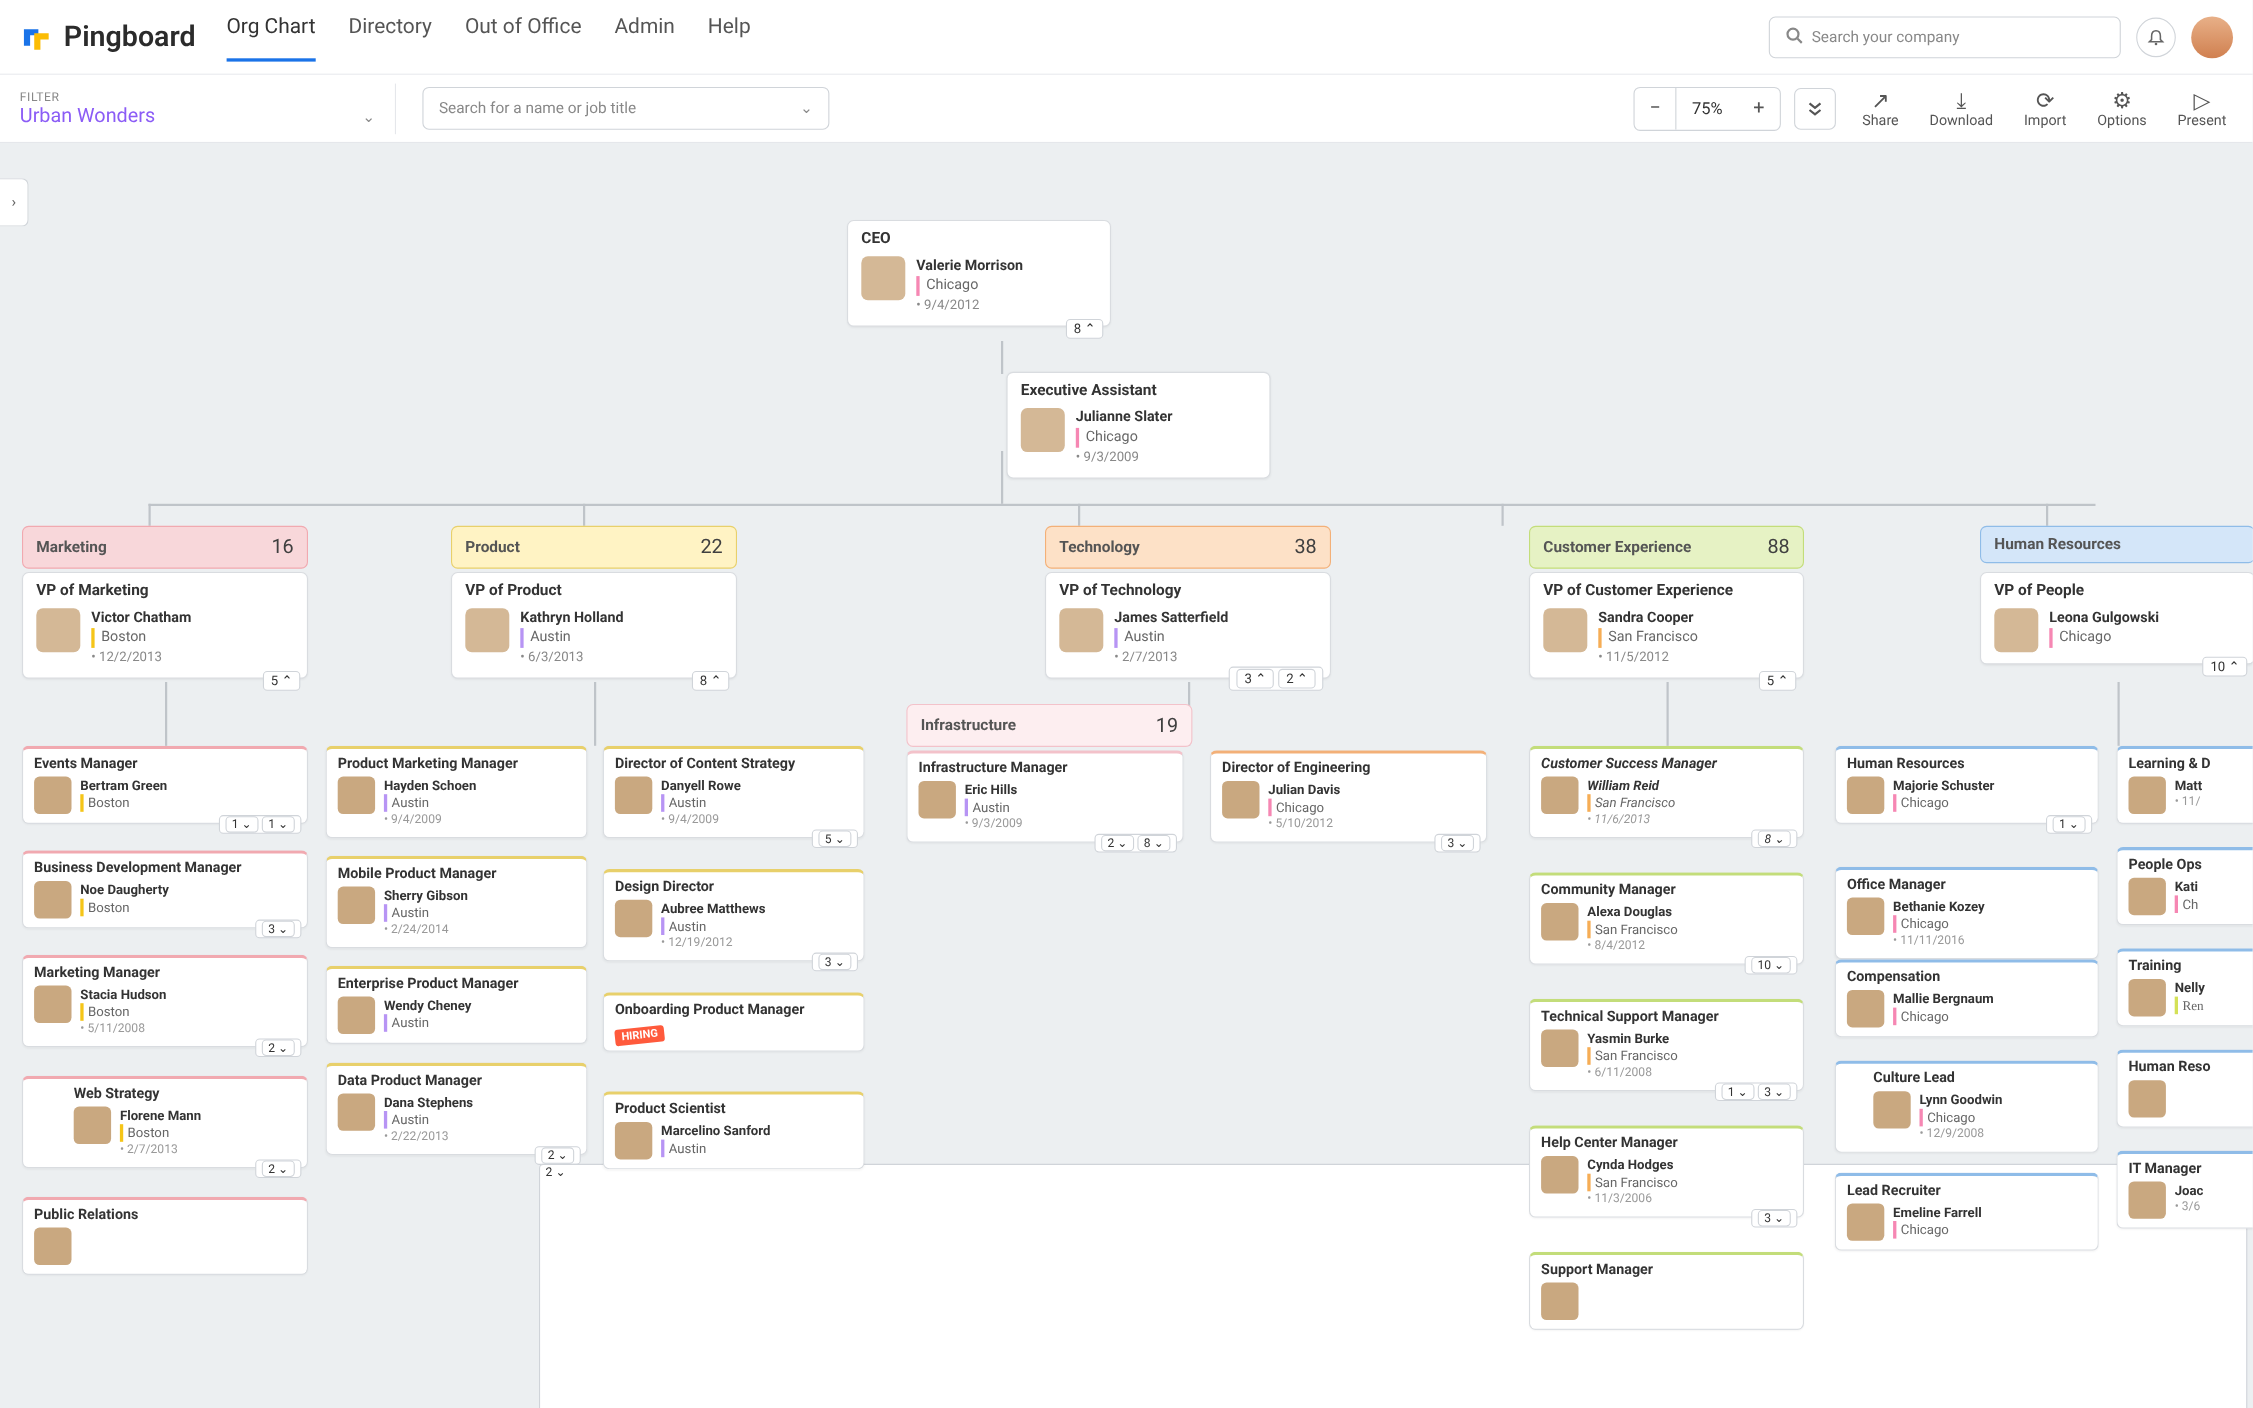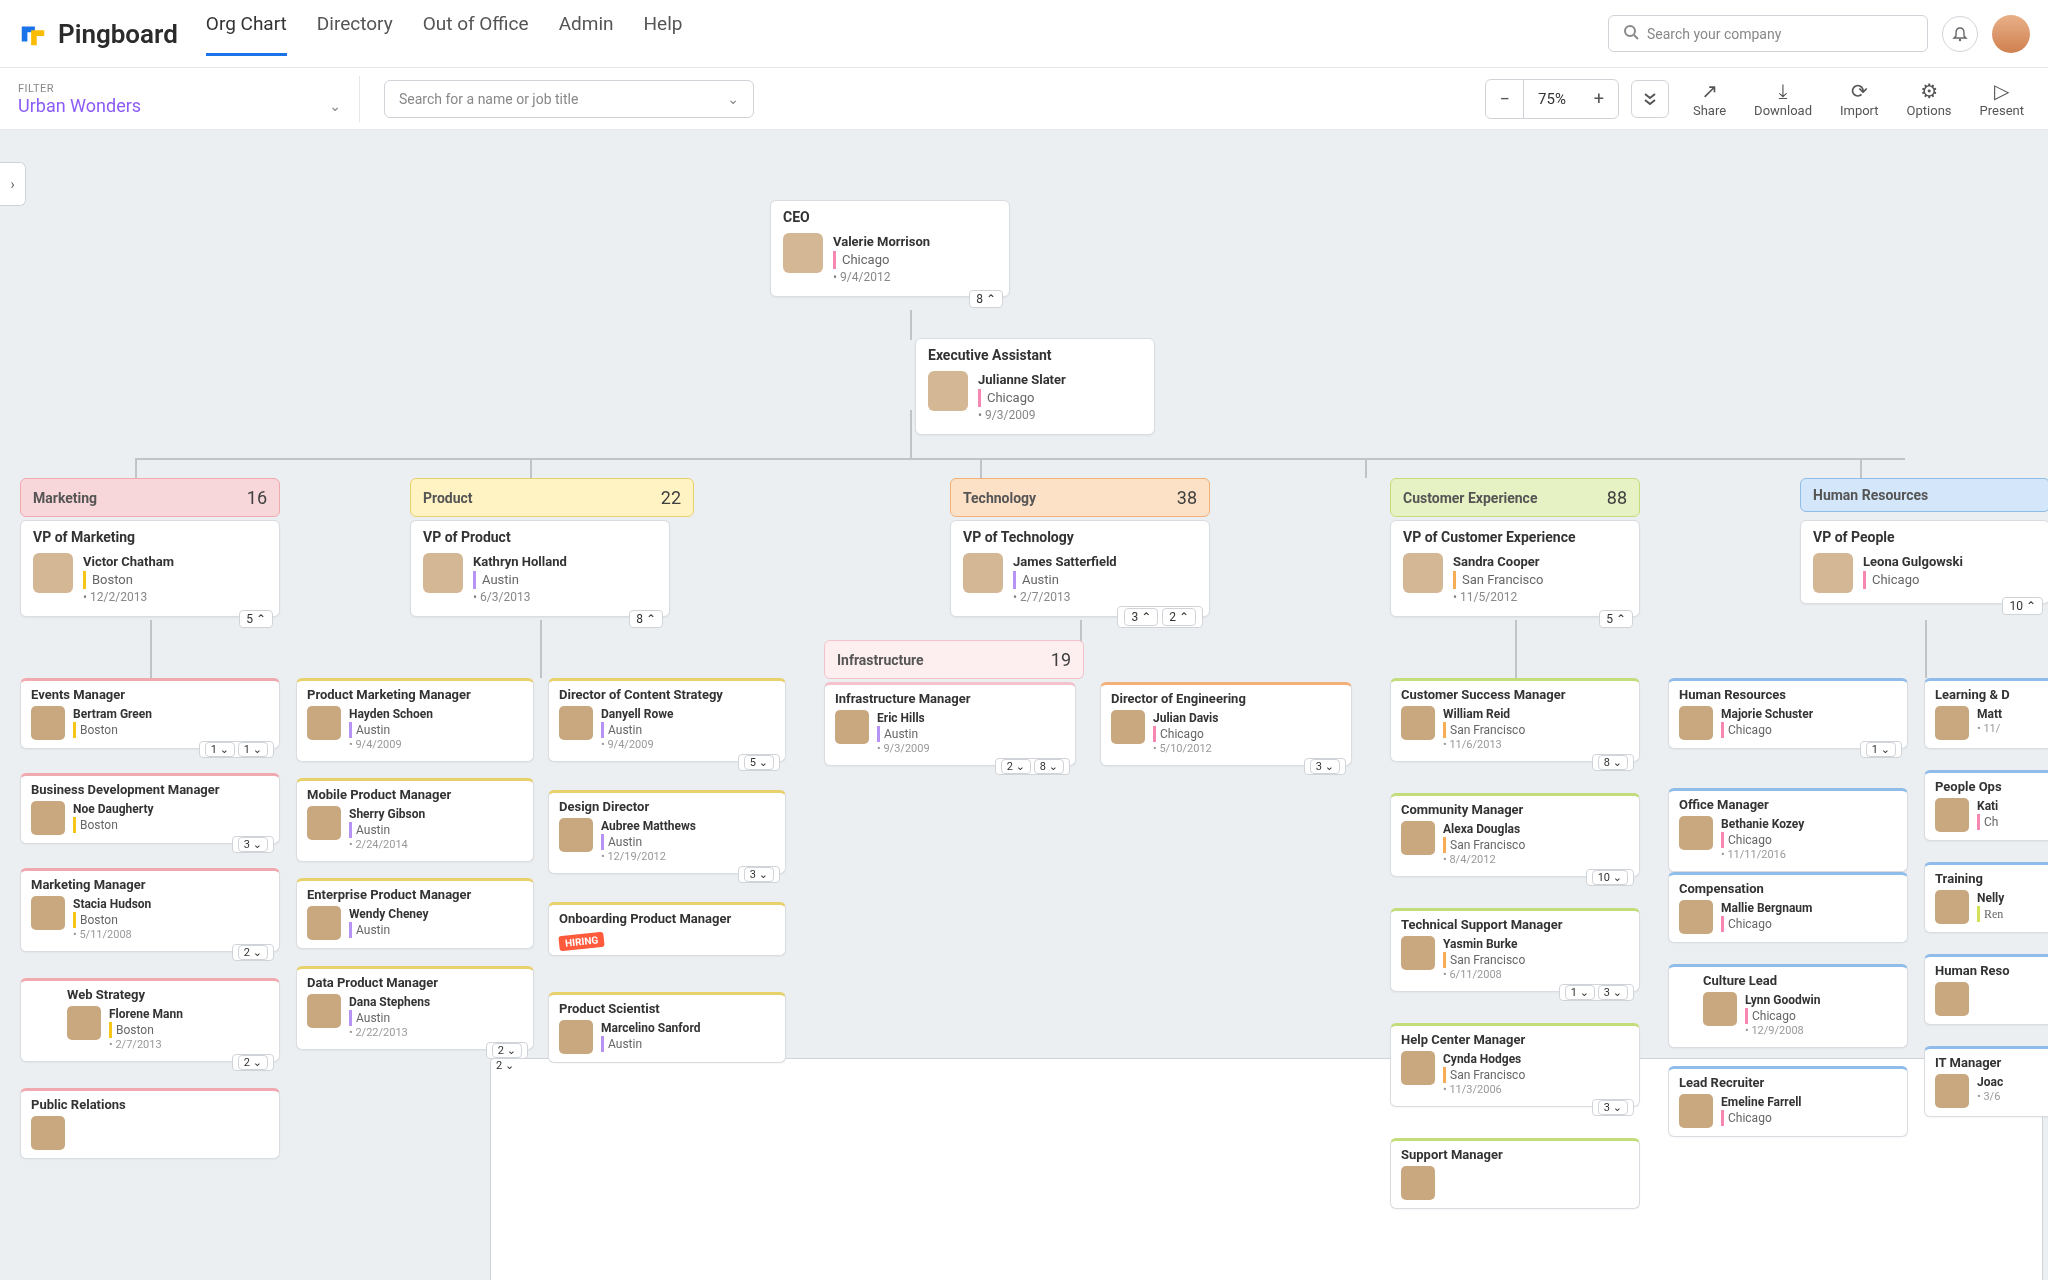--- a/index.html
+++ b/index.html
@@ -194,21 +194,21 @@
         <div class="person-name">Victor Chatham</div>
         <div class="person-loc" style="border-color:#f5c518;">Boston</div>
         <div class="person-date">• 12/2/2013</div>
       </div>
     </div>
     <div class="card-badge dual">
           <span>5 ⌃</span>
         </div>
   </div>
       <div class="line" style="left:150px;top:490px;width:2px;height:58px;"></div>
-      <div class="dept-header" style="left:410px;top:348px;width:284px;background:#fff3c4;border-color:#e8d06b;color:#555;">
+      <div class="dept-header" style="left:410px;top:348px;width:260px;background:#fff3c4;border-color:#e8d06b;color:#555;">
     <span>Product</span>
     <span class="count">22</span>
   </div>
       <div class="card" style="left:410px;top:390px;width:260px;">
     <div class="card-title-row">VP of Product</div>
     <div class="person-row">
       <div class="avatar"></div>
       <div class="person-info">
         <div class="person-name">Kathryn Holland</div>
         <div class="person-loc" style="border-color:#b794f4;">Austin</div>
@@ -482,21 +482,21 @@
       <div class="pinfo">
         <div class="pname">Julian Davis</div>
         <div class="ploc" style="border-color:#f687b3;">Chicago</div>
         <div class="pdate">• 5/10/2012</div>
       </div>
     </div>
     <div class="badge-sm" style="display:flex;gap:3px;">
           <span class="sub" style="border:1px solid #d0d4d9;border-radius:4px;padding:0 5px;">3 ⌄</span>
         </div>
   </div>
-      <div class="subcard" style="left:1390px;top:548px;width:250px;border-top-color:#c3dd7a;">
+      <div class="subcard" style="left:1390px;top:548px;width:250px;border-top-color:#c3dd7a;font-style:italic;">
     <div class="title">Customer Success Manager</div>
 
     <div class="prow">
       <div class="av"></div>
       <div class="pinfo">
         <div class="pname">William Reid</div>
         <div class="ploc" style="border-color:#f6ad55;">San Francisco</div>
         <div class="pdate">• 11/6/2013</div>
       </div>
     </div>

